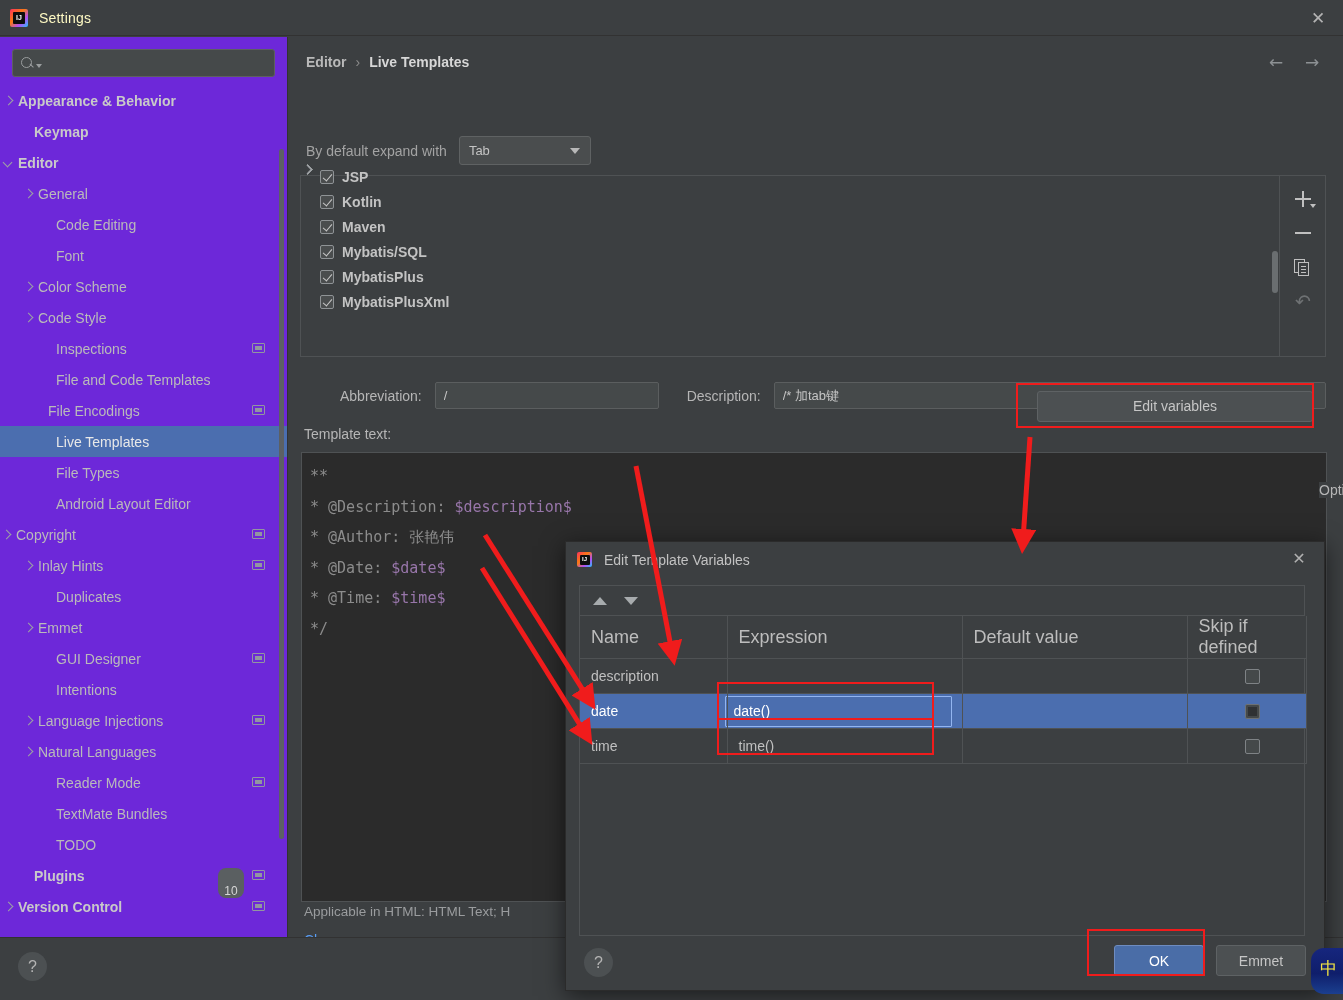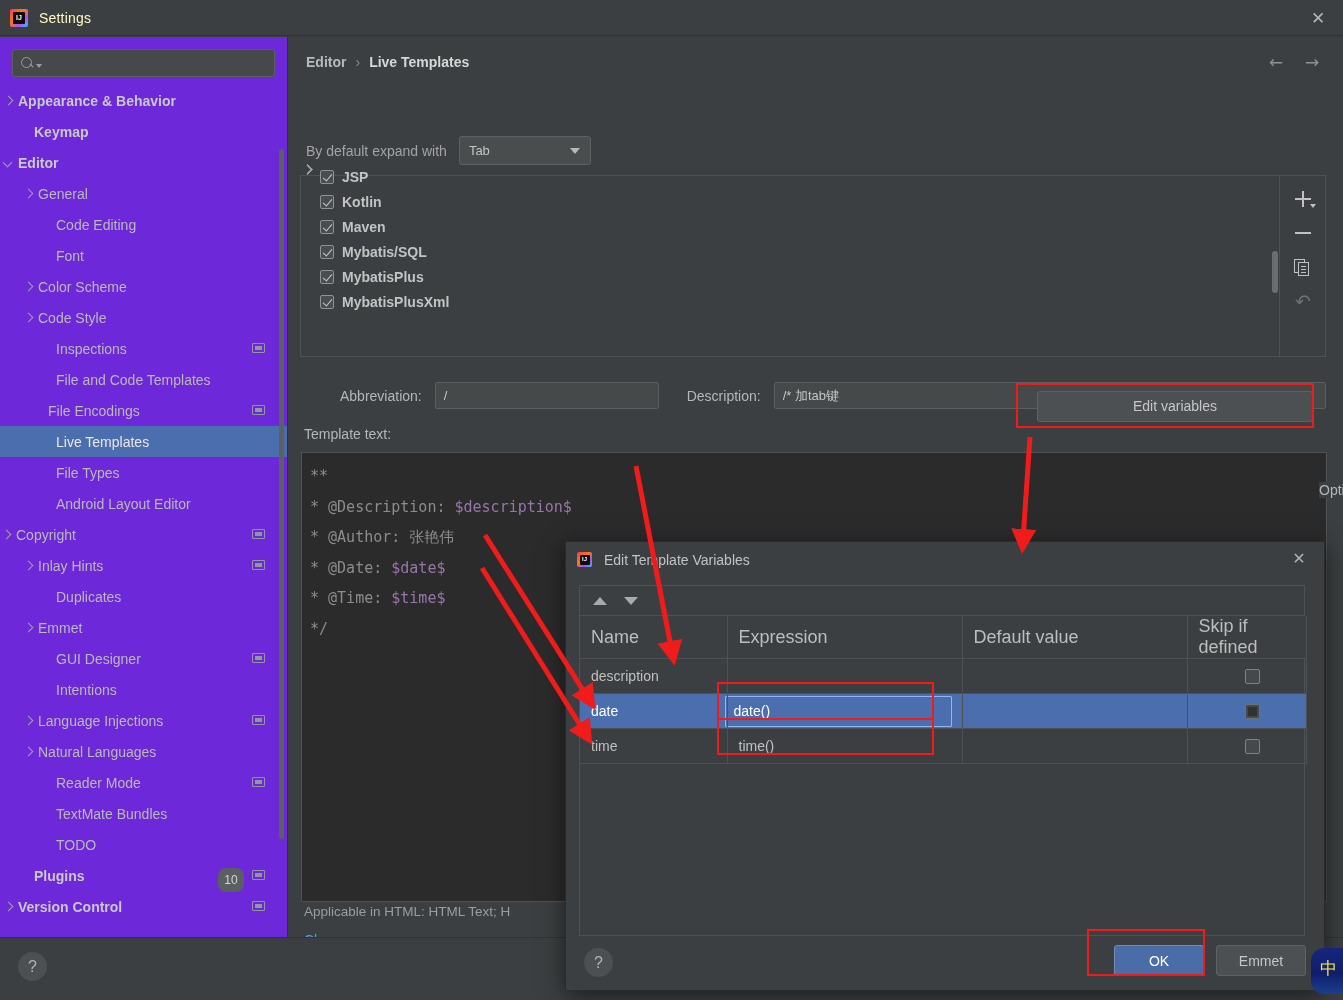--- a/index.html
+++ b/index.html
@@ -99,21 +99,21 @@
     position: absolute; right: 22px; top: 10px; width: 13px; height: 10px;
     border: 1.4px solid #9296a0; border-radius: 1px;
   }
   .mon-icon::after {
     content: ""; position: absolute; left: 2px; top: 2px; right: 2px; bottom: 2px;
     background: #9296a0;
   }
   .badge {
     position: absolute; right: 43px; top: 8px; min-width: 26px; height: 24px;
     border-radius: 8px; background: #5a5f61; color: #d6d6d6;
-    font-size: 12px; line-height: 16px; text-align: center; padding: 4px 5px;
+    font-size: 12px; line-height: 16px; text-align: center; padding: 15px 5px;
   }
   .sb-scroll {
     position: absolute; right: 3px; top: 112px; width: 5px; height: 690px;
     background: #5c6063; border-radius: 3px;
   }
   .help-bar {
     position: absolute; left: 0; top: 937px; width: 1343px; height: 63px;
     background: #3c3f41; border-top: 1px solid #323232;
   }
   .help-btn {

